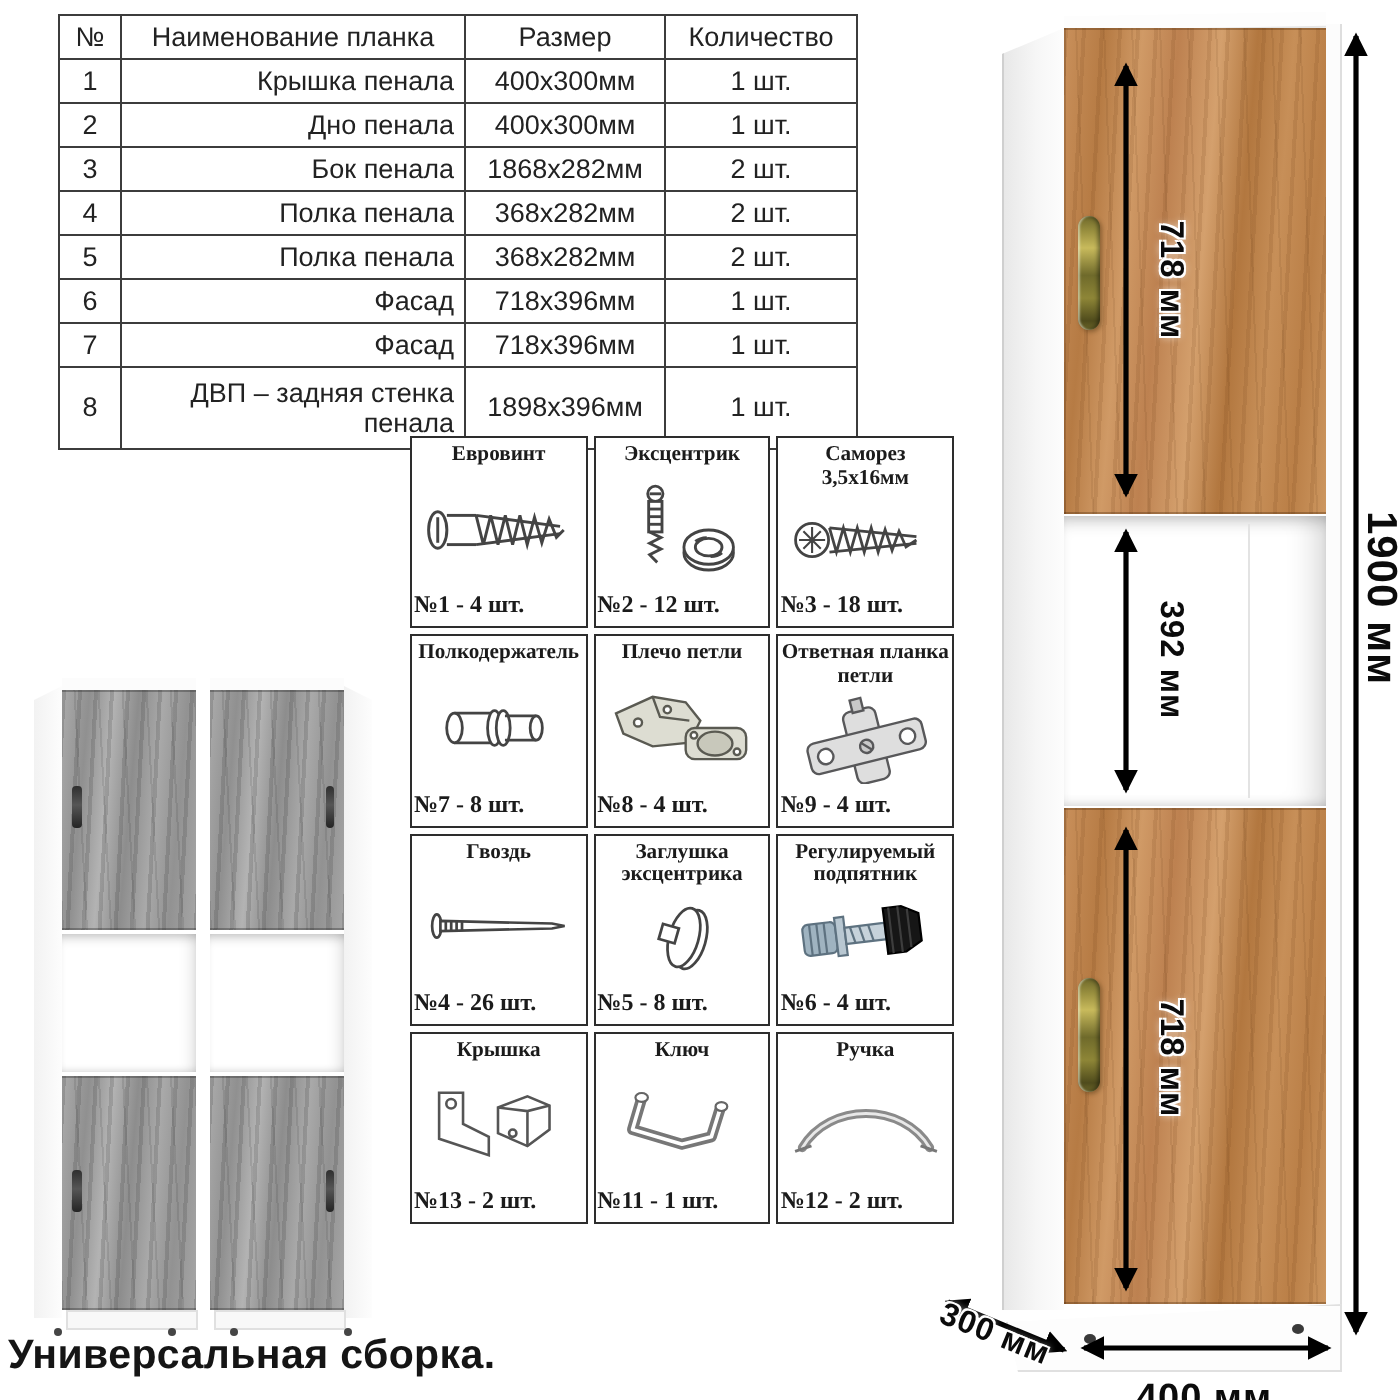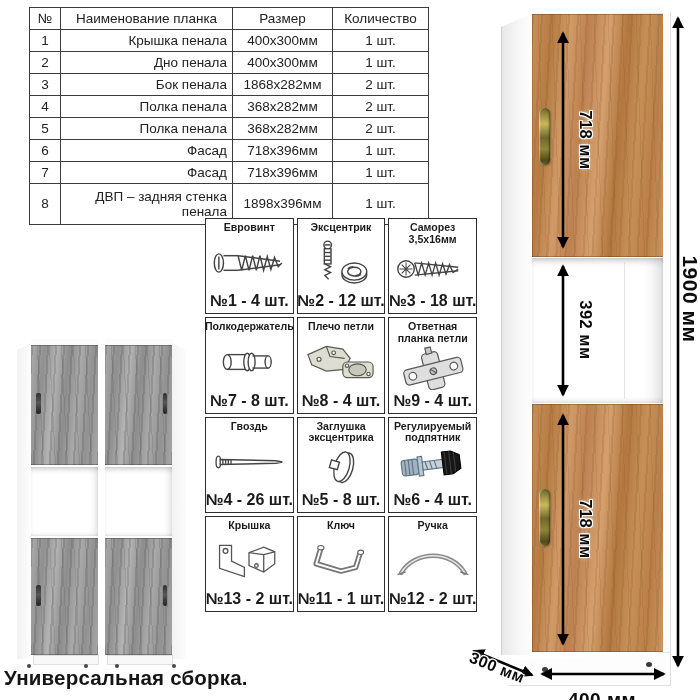--- a/index.html
+++ b/index.html
@@ -20,25 +20,25 @@
   td.c{text-align:center;}
   td.nm{text-align:right;}
   tr.tall td{height:38px;}
   
   .hw-grid{
     position:absolute;left:205px;top:218px;width:272px;height:394px;
     display:grid;grid-template-columns:repeat(3,1fr);grid-auto-rows:1fr;gap:3px;
   }
   .hw-cell{
     border:1.7px solid #2d2d2d;background:#fff;display:flex;flex-direction:column;
-    align-items:center;padding:3px 1px 2px;min-width:0;
+    padding:3px 1px 2px;min-width:0;font-family:Liberation Serif, serif;
   }
   .hw-title{font-weight:bold;font-size:10.6px;line-height:1.12;text-align:center;}
   .hw-icon{flex:1;display:flex;align-items:center;justify-content:center;width:100%;overflow:hidden;}
-  .hw-qty{font-weight:bold;font-size:16px;padding-bottom:1px;white-space:nowrap;}
+  .hw-qty{font-weight:bold;font-size:12px;padding-bottom:1px;white-space:nowrap;}
   
   .wood{
     background-image:
       repeating-linear-gradient(93deg, rgba(122,72,30,.16) 0 2px, rgba(255,255,255,0) 2px 9px),
       repeating-linear-gradient(88deg, rgba(90,50,15,.10) 0 1px, rgba(255,255,255,0) 1px 14px),
       linear-gradient(95deg,#c9905b 0%,#b67b44 14%,#d09a66 26%,#bd8150 38%,#d4a06d 52%,#b2773f 64%,#c78f58 76%,#ba7f47 88%,#cd9760 100%);
     box-shadow:inset 0 1px 0 rgba(80,45,15,.35), inset 0 -1px 0 rgba(80,45,15,.35), inset 1px 0 0 rgba(80,45,15,.25);
   }
   .graywood{
     background-image:

